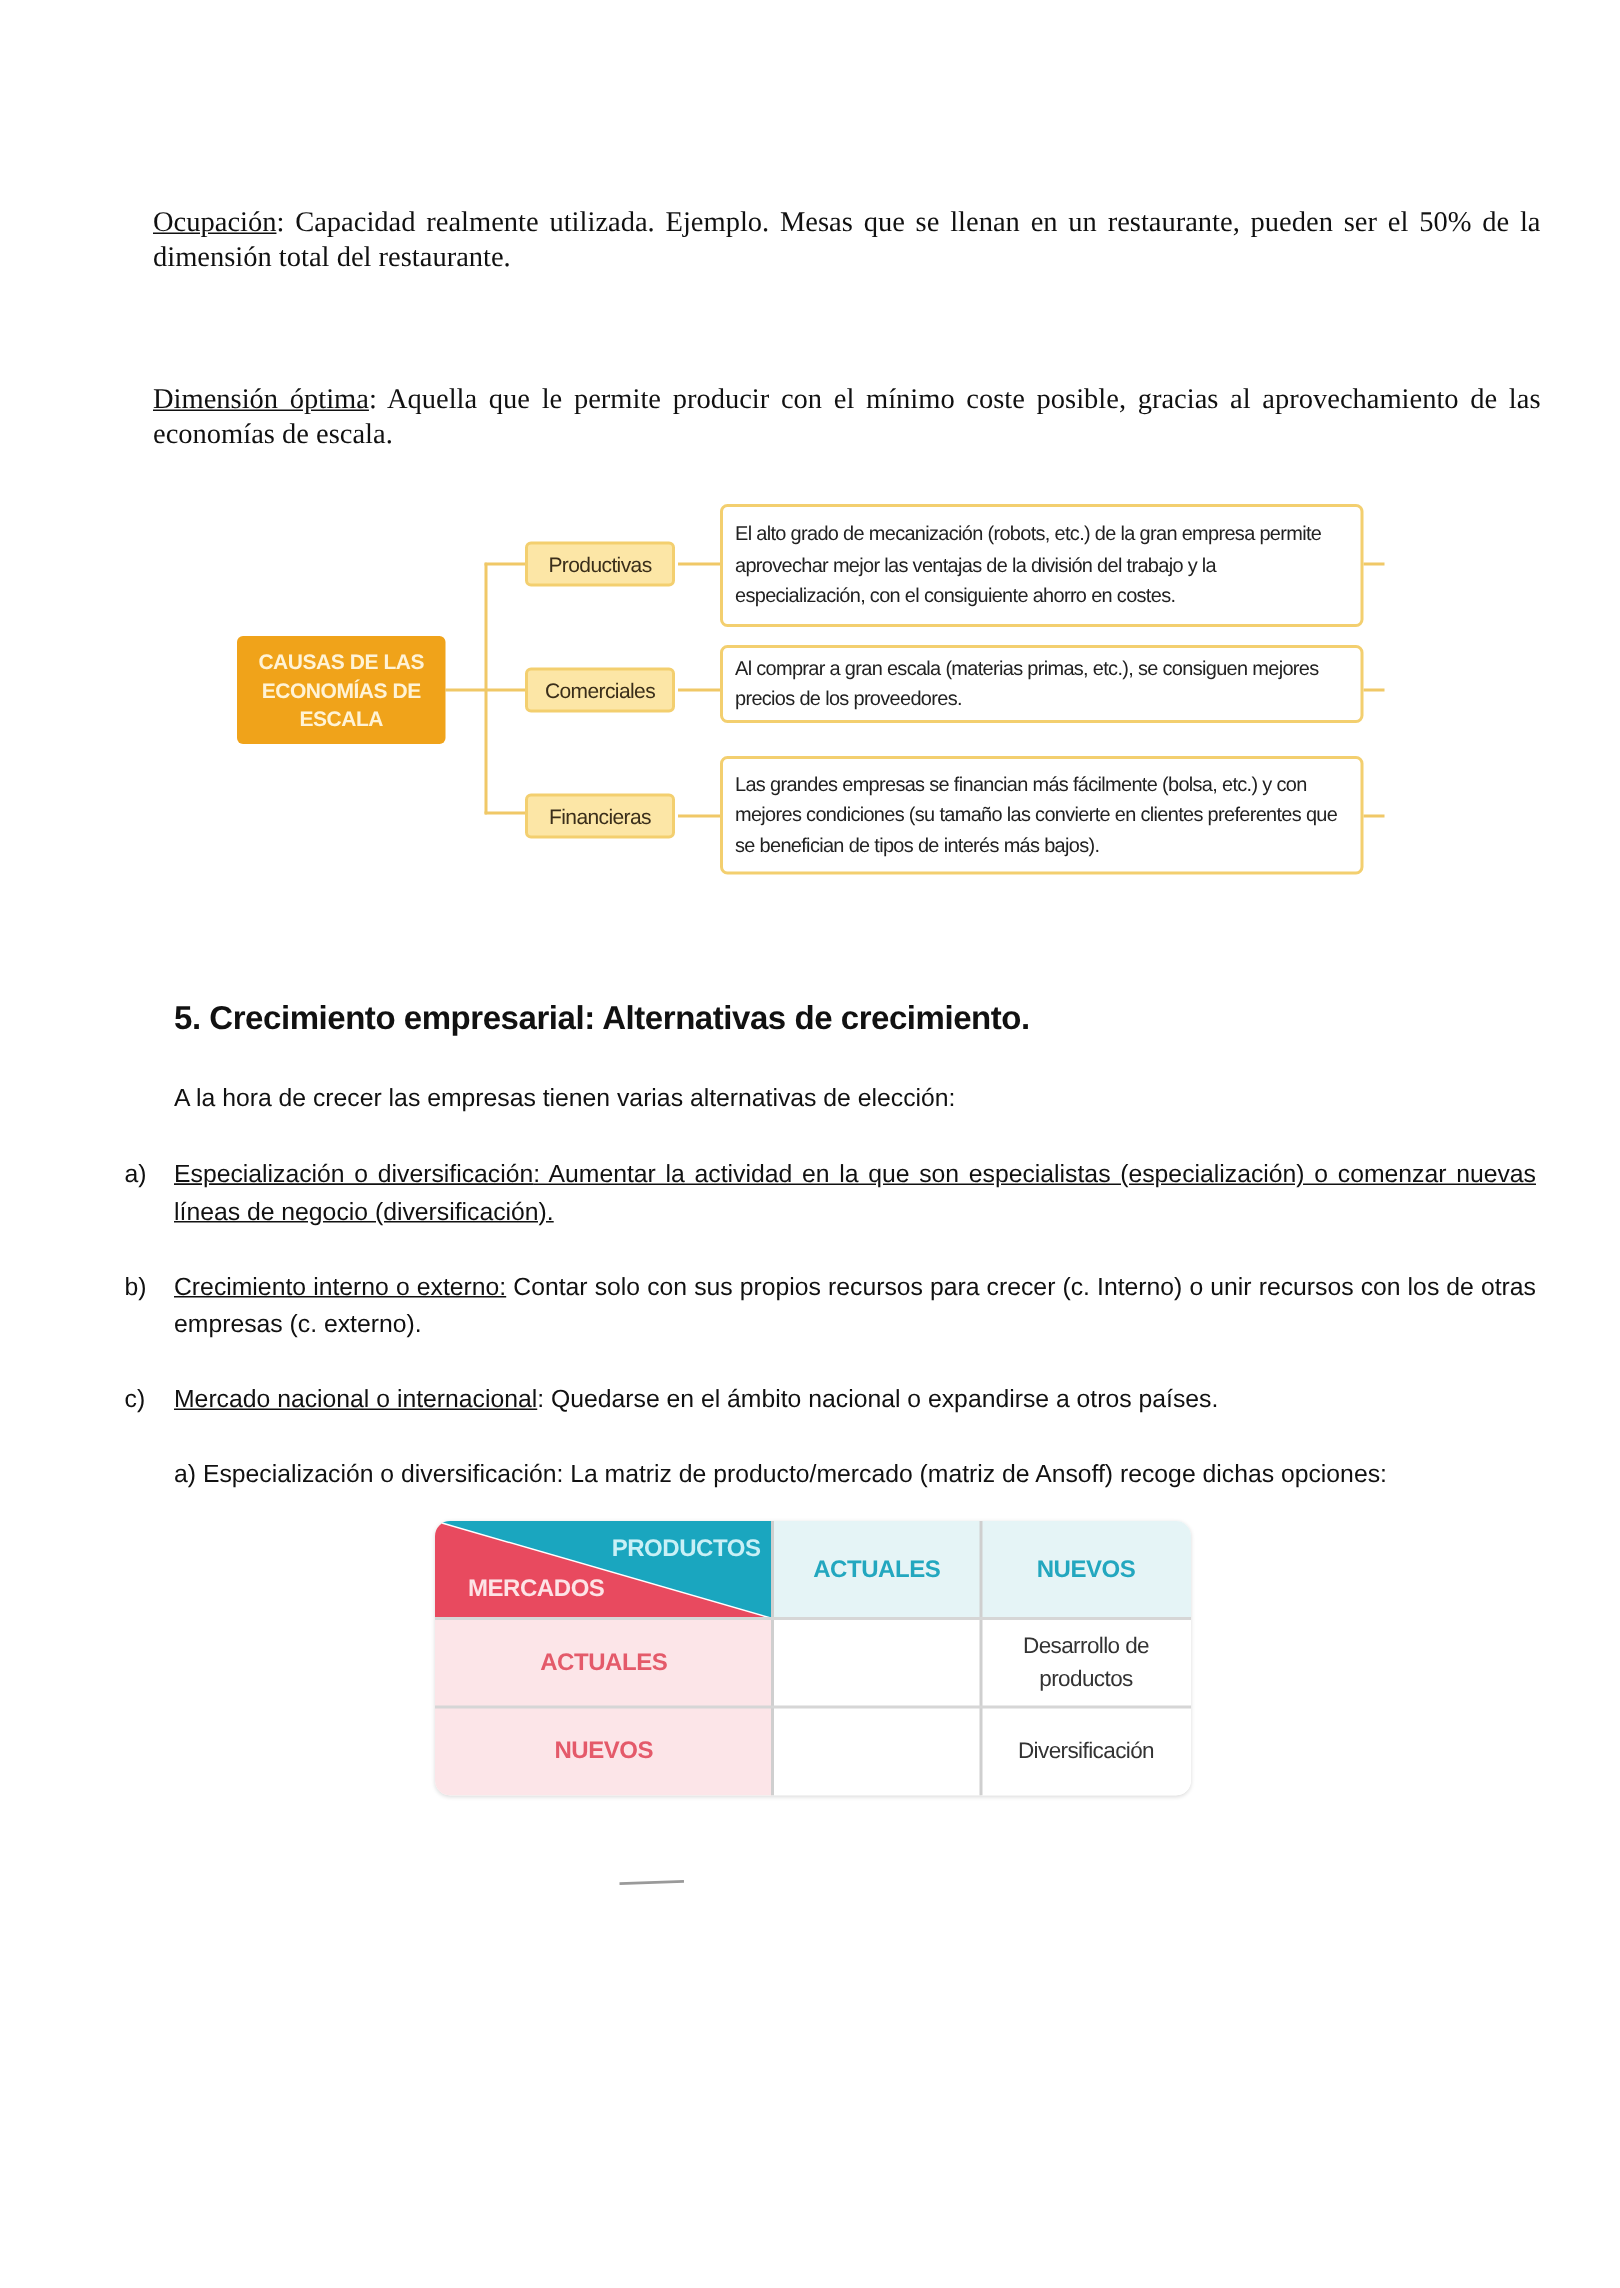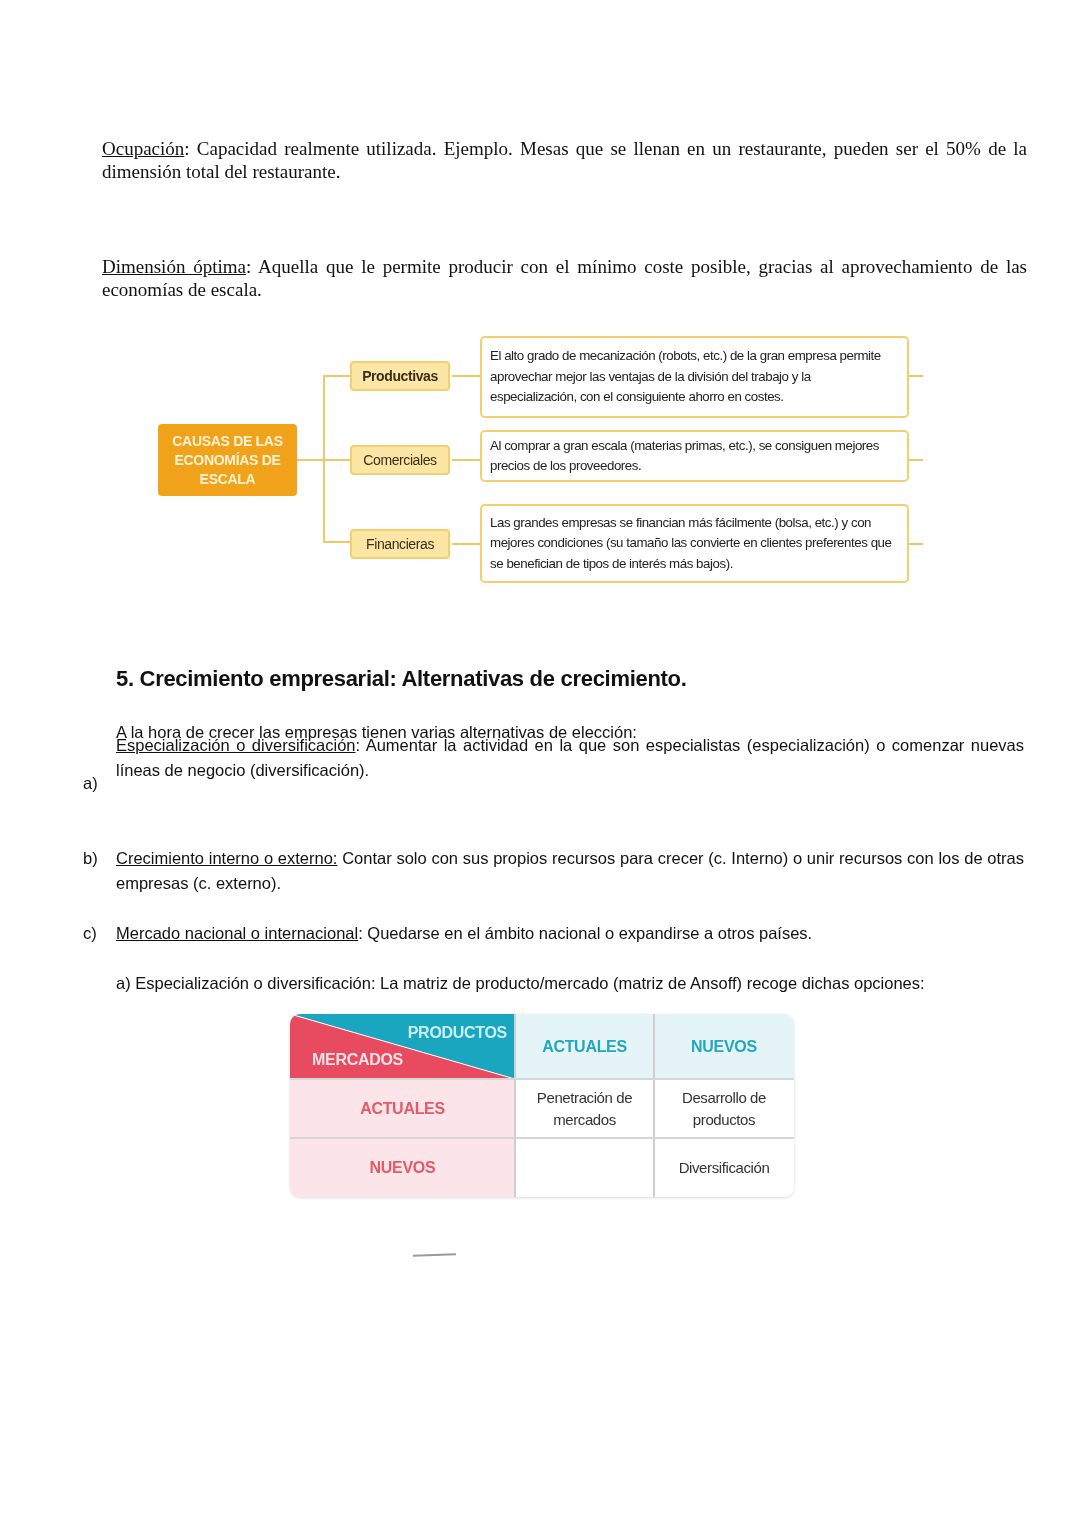--- a/index.html
+++ b/index.html
@@ -56,41 +56,41 @@
   <div class="line" style="left:323px; top:541px; width:27px; height:2px;"></div>
   <div class="line" style="left:452px; top:375px; width:28px; height:2px;"></div>
   <div class="line" style="left:452px; top:459px; width:28px; height:2px;"></div>
   <div class="line" style="left:452px; top:543px; width:28px; height:2px;"></div>
   <div class="line" style="left:909px; top:375px; width:14px; height:2px;"></div>
   <div class="line" style="left:909px; top:459px; width:14px; height:2px;"></div>
   <div class="line" style="left:909px; top:543px; width:14px; height:2px;"></div>
 
   <div class="abs diag-root">CAUSAS DE LAS ECONOMÍAS DE ESCALA</div>
 
-  <div class="abs diag-cat" style="left:350px; top:361px;font-weight:bold;">Productivas</div>
+  <div class="abs diag-cat" style="left:350px; top:361px;">Productivas</div>
   <div class="abs diag-cat" style="left:350px; top:445px;">Comerciales</div>
   <div class="abs diag-cat" style="left:350px; top:529px;">Financieras</div>
 
   <div class="abs diag-desc" style="top:336px; height:82px;">
     <span>El alto grado de mecanización (robots, etc.) de la gran empresa permite aprovechar mejor las ventajas de la división del trabajo y la especialización, con el consiguiente ahorro en costes.</span>
   </div>
   <div class="abs diag-desc" style="top:430px; height:52px;">
     <span>Al comprar a gran escala (materias primas, etc.), se consiguen mejores precios de los proveedores.</span>
   </div>
   <div class="abs diag-desc" style="top:504px; height:79px;">
     <span>Las grandes empresas se financian más fácilmente (bolsa, etc.) y con mejores condiciones (su tamaño las convierte en clientes preferentes que se benefician de tipos de interés más bajos).</span>
   </div>
 </div>
 
 <div class="abs h5">5. Crecimiento empresarial: Alternativas de crecimiento.</div>
 <div class="abs sans" style="left:116px; top:720px;">A la hora de crecer las empresas tienen varias alternativas de elección:</div>
 
 <div>
   <div class="abs sans list-label" style="top:771px;">a)</div>
-  <div class="abs sans list-text" style="top:733px;">
+  <div class="abs sans list-text" style="top:771px;text-decoration:underline;">
     <span class="u">Especialización o diversificación</span><span>: Aumentar la actividad en la que son especialistas (especialización) o comenzar nuevas líneas de negocio (diversificación).</span>
   </div>
 
   <div class="abs sans list-label" style="top:846px;">b)</div>
   <div class="abs sans list-text" style="top:846px;">
     <span class="u">Crecimiento interno o externo:</span><span> Contar solo con sus propios recursos para crecer (c. Interno) o unir recursos con los de otras empresas (c. externo).</span>
   </div>
 
   <div class="abs sans list-label" style="top:921px;">c)</div>
   <div class="abs sans list-text" style="top:921px;">
@@ -108,21 +108,20 @@
       <polygon points="0,0 225,65 0,65" fill="#e84a5f"></polygon>
       <line x1="0" y1="0" x2="225" y2="65" stroke="#ffffff" stroke-width="1"></line>
     </svg>
     <span style="position:absolute; right:8px; top:10px; color:#c9f0f6; font-weight:bold; font-size:16px; letter-spacing:-0.3px;">PRODUCTOS</span>
     <span style="position:absolute; left:22px; top:37px; color:#fde3e6; font-weight:bold; font-size:16px; letter-spacing:-0.3px;">MERCADOS</span>
   </div>
   <div class="mcell mhead" style="left:225px; top:0; width:139px; height:65px;">ACTUALES</div>
   <div class="mcell mhead" style="left:364px; top:0; width:140px; height:65px;">NUEVOS</div>
 
   <div class="mcell mrow" style="left:0; top:65px; width:225px; height:59px;">ACTUALES</div>
-  <div class="mcell mbody" style="left:225px; top:65px; width:139px; height:59px; padding:0 20px;">Penetración de mercados</div>
   <div class="mcell mbody" style="left:364px; top:65px; width:140px; height:59px; padding:0 22px;">Desarrollo de productos</div>
 
   <div class="mcell mrow" style="left:0; top:124px; width:225px; height:59px;">NUEVOS</div>
   <div class="mcell mbody" style="left:364px; top:124px; width:140px; height:59px;">Diversificación</div>
 
   <div class="vline" style="left:224px; top:0; height:183px;"></div>
   <div class="vline" style="left:363px; top:0; height:183px;"></div>
   <div class="hline" style="left:0; top:64px; width:504px;"></div>
   <div class="hline" style="left:0; top:123px; width:504px;"></div>
 </div>

